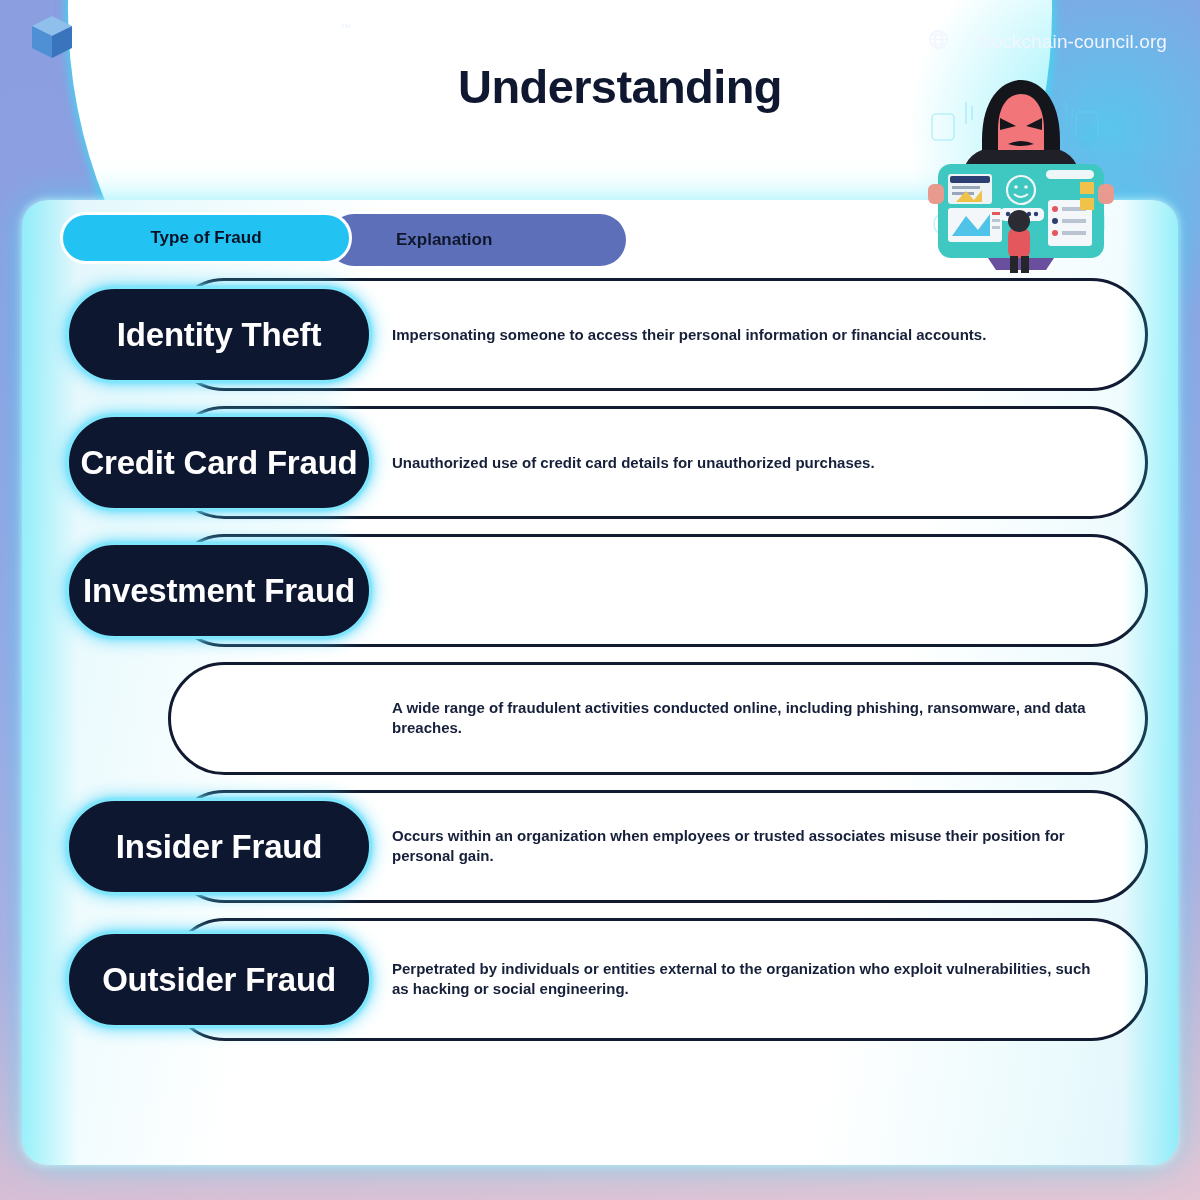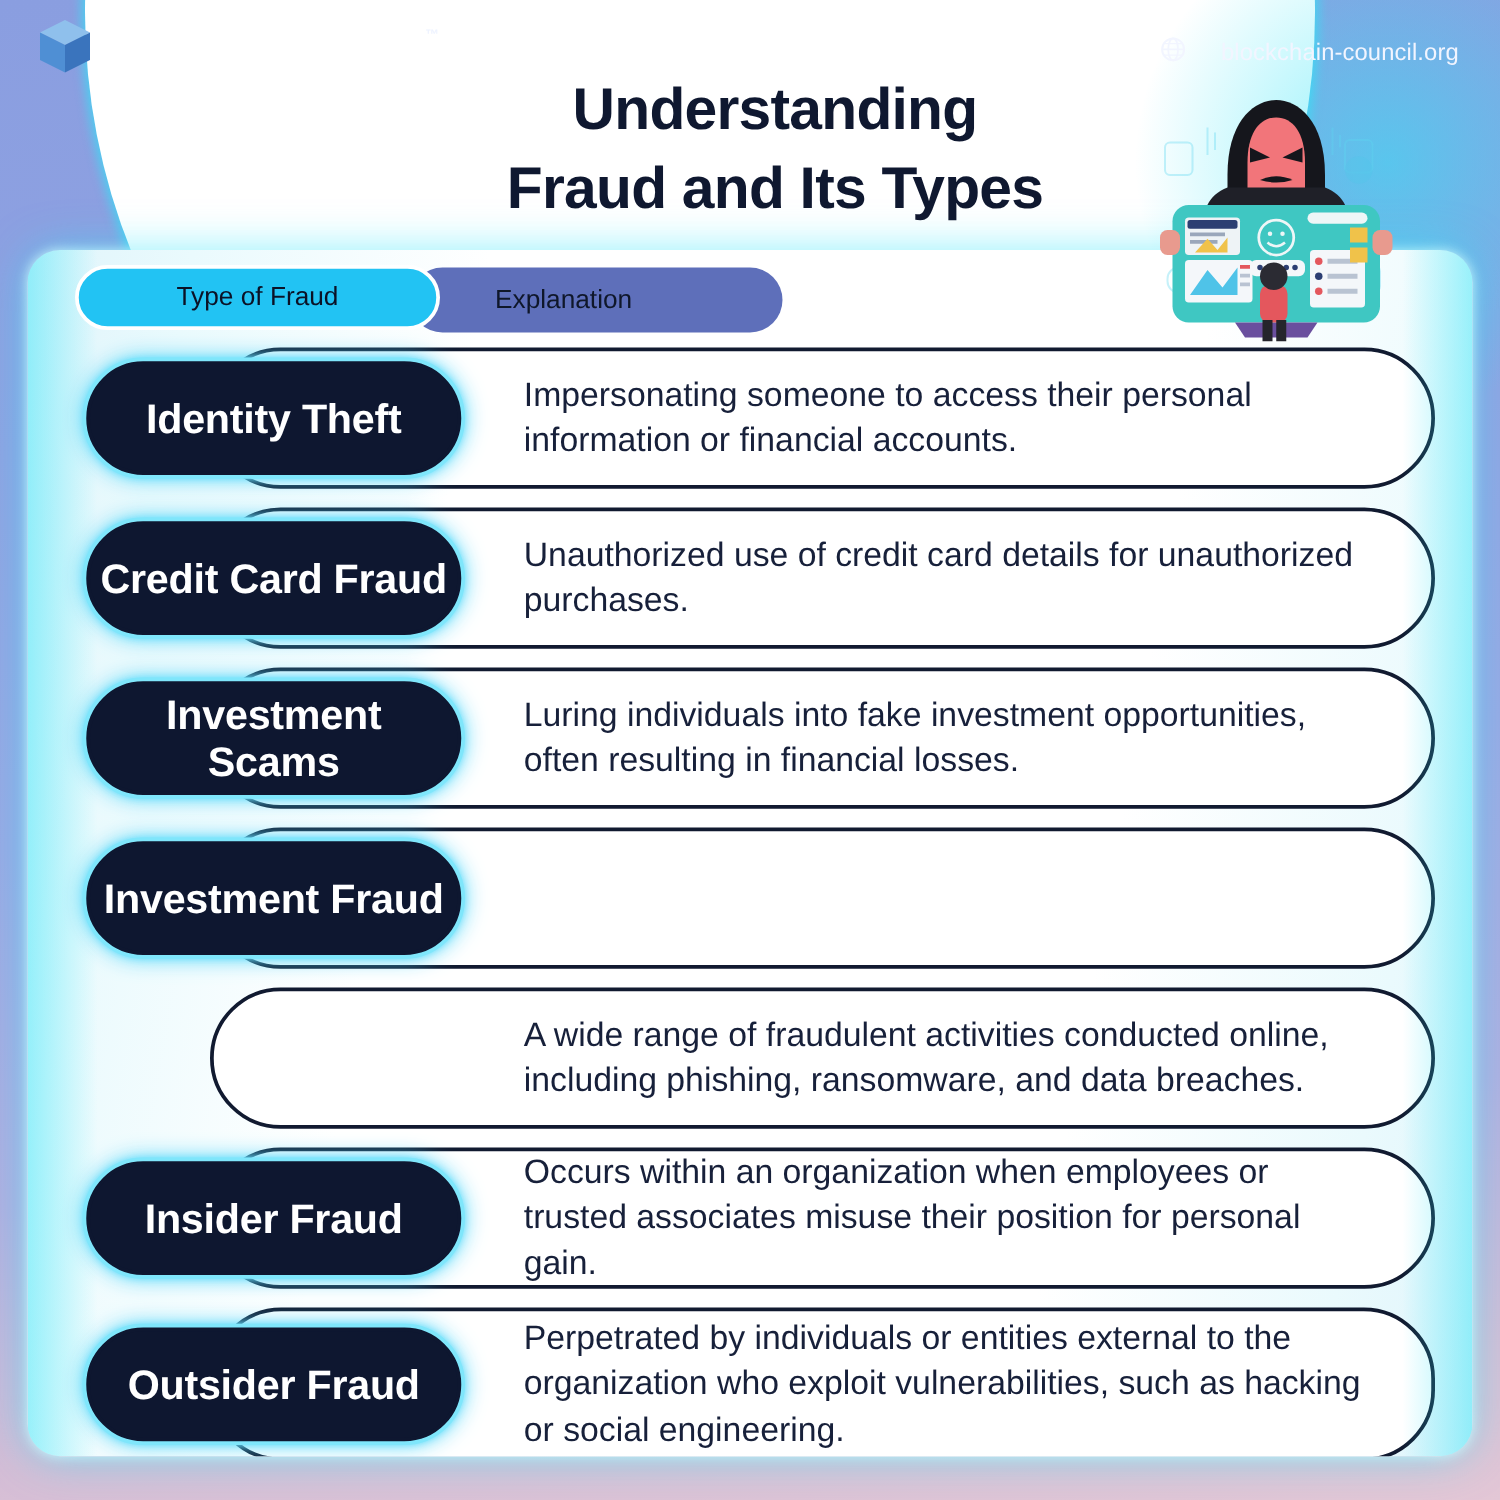--- a/index.html
+++ b/index.html
@@ -69,42 +69,42 @@
     padding-left:40px; 
   }
 
   
   #hacker{ position:absolute; right:84px; top:78px; width:190px; height:195px; z-index:5; }
 
   
   #colheads{ position:absolute; left:38px; top:12px; height:56px; z-index:4; }
   .chip{
     position:absolute; height:52px; display:flex; align-items:center;
-    border-radius:26px; font-size:21px; font-weight:400; padding:0 28px;
+    border-radius:26px; font-size:17px; font-weight:700; padding:0 28px;
     white-space:nowrap;
   }
   #chip-explanation{
     left:268px; top:2px; width:298px; justify-content:flex-start; padding-left:68px;
     background:#5e6fba; color:#0f172a;
   }
   #chip-type{
     left:0; top:0; width:292px; justify-content:center;
     background:#22c3f3; color:#0b1226; border:3px solid #ffffff;
   }
 
   
   #rows{ position:absolute; left:26px; top:78px; right:22px; }
   .row{ position:relative; height:113px; margin-bottom:15px; }
   .row-card{
     position:absolute; left:120px; right:8px; top:0; height:113px;
     background:#ffffff; border:3px solid #111a30; border-radius:57px;
   }
   .row-desc{
-    position:absolute; left:371px; right:58px; top:50%; transform:translateY(-50%);
-    font-size:27px; line-height:1.37; color:#17203a; z-index:3;
+    position:absolute; left:344px; right:58px; top:50%; transform:translateY(-50%);
+    font-size:15px; line-height:1.37; color:#17203a; z-index:3;font-weight:bold;
   }
   .pill{
     position:absolute; left:18px; top:8px; width:306px; height:97px;
     background:#0e1730; border:3px solid #7fe6fb; border-radius:49px;
     display:flex; align-items:center; justify-content:center;
     color:#ffffff; font-size:33px; font-weight:700; letter-spacing:-.2px;
     box-shadow:0 0 17px rgba(79,214,250,.95), 0 0 5px rgba(140,232,253,.9),
                inset 0 0 0 3px #0e1730;
     z-index:2; text-align:center; padding:0 10px;
   }
@@ -144,21 +144,20 @@
         <line x1="3.3" y1="6.2" x2="18.7" y2="6.2" stroke="#f2f5ff" stroke-width="1.2"></line>
         <line x1="3.3" y1="15.8" x2="18.7" y2="15.8" stroke="#f2f5ff" stroke-width="1.2"></line>
       </svg>
     </span>
     <span>blockchain-council.org</span>
   </div>
 </div>
 
 <div id="title">
   <div>Understanding</div>
-  <div>Fraud and Its Types</div>
 </div>
 
 <div id="hacker">
   <svg width="190" height="195" viewBox="0 0 190 195">
     <g opacity="0.35" stroke="#5fd8f0" fill="none" stroke-width="1.6">
       <rect x="6" y="36" width="22" height="26" rx="4"></rect>
       <rect x="150" y="34" width="22" height="26" rx="4"></rect>
       <circle cx="161" cy="58" r="11" fill="#49c8e8" opacity=".6" stroke="none"></circle>
       <rect x="8" y="136" width="26" height="20" rx="9"></rect>
       <rect x="150" y="134" width="28" height="22" rx="5"></rect>
@@ -239,25 +238,20 @@
       <div class="pill">Identity Theft</div>
       <div class="row-desc">Impersonating someone to access their personal information or financial accounts.</div>
     </div>
 
     <div class="row">
       <div class="row-card"></div>
       <div class="pill">Credit Card Fraud</div>
       <div class="row-desc">Unauthorized use of credit card details for unauthorized purchases.</div>
     </div>
 
-    <div class="row">
-      <div class="row-card"></div>
-      <div class="pill">Investment Scams</div>
-      <div class="row-desc">Luring individuals into fake investment opportunities, often resulting in financial losses.</div>
-    </div>
 
     <div class="row">
       <div class="row-card"></div>
       <div class="pill">Investment Fraud</div>
     </div>
 
     <div class="row">
       <div class="row-card"></div>
       <div class="row-desc">A wide range of fraudulent activities conducted online, including phishing, ransomware, and data breaches.</div>
     </div>

